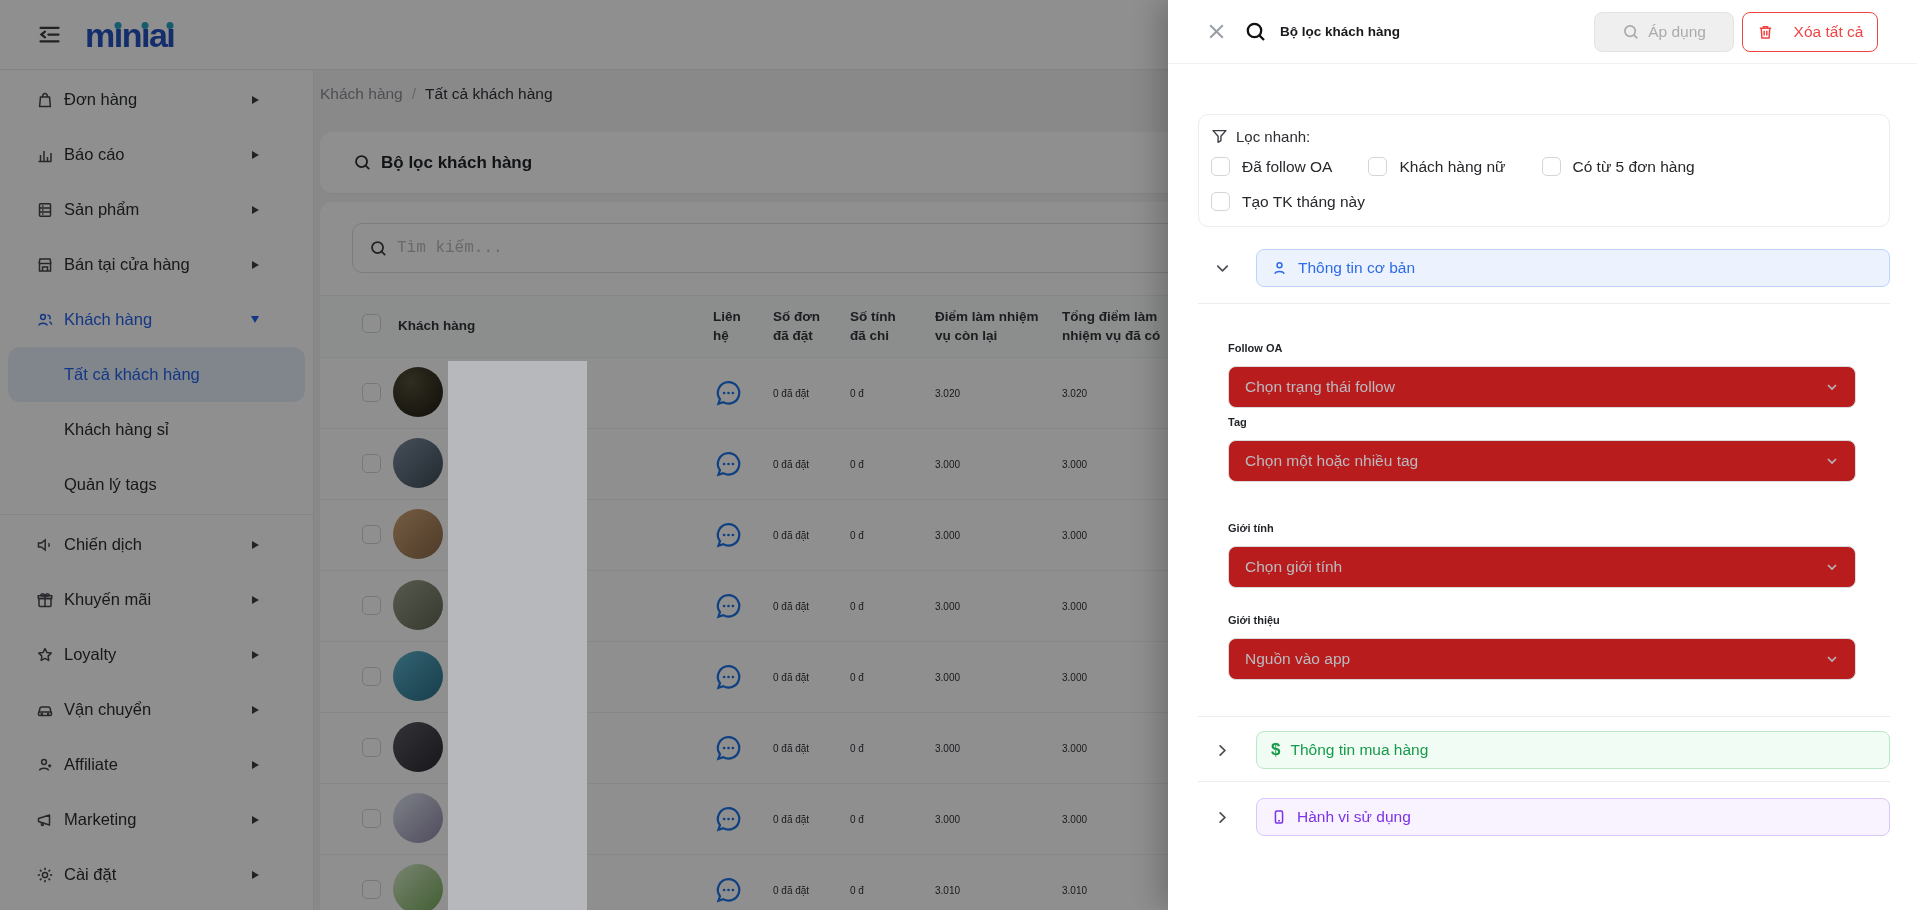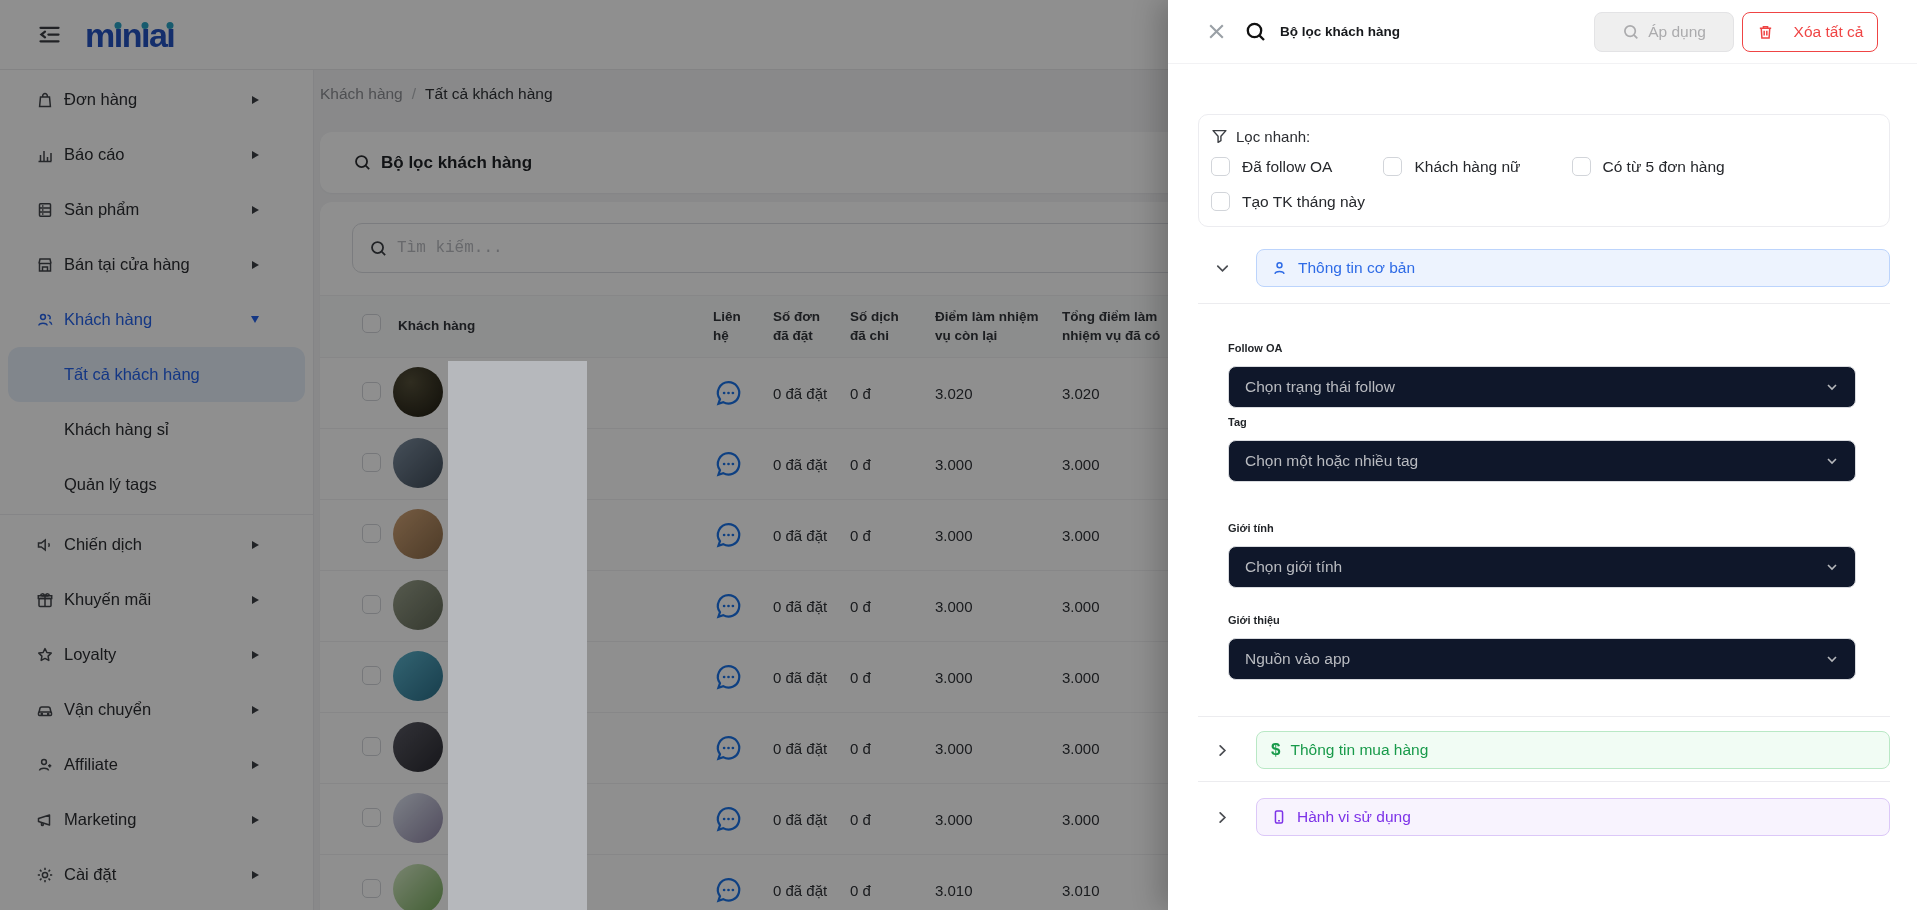--- a/index.html
+++ b/index.html
@@ -43,21 +43,21 @@
              display:flex;align-items:center;padding:0 16px;background:#fff}
   .searchbox input{border:0;outline:0;flex:1;font-size:16px;color:#333;margin-left:9px;
                    font-family:Liberation Mono, monospace;background:transparent}
   .searchbox input::placeholder{color:#b9bbc0}
   .trow{display:grid;grid-template-columns:31px 320px 60px 77px 85px 127px 1fr;
         align-items:center;padding-left:42px}
   .thead{margin-top:22px;height:62px;background:#fafbfc;border-top:1px solid #f0f1f3;
          font-size:13.5px;font-weight:700;color:#33363b;line-height:1.35}
   .thead .hl{display:inline-block}
   .w34{width:36px}.w55{width:58px}.w52{width:55px}.w110{width:112px}.w118{width:118px}
-  .trow.body{height:71px;border-top:1px solid #f1f1f3;font-size:15px;color:#2f3237}
+  .trow.body{height:71px;border-top:1px solid #f1f1f3;font-size:10px;color:#2f3237}
   .cb{width:19px;height:19px;border:1.5px solid #d2d5da;border-radius:5px;background:#fff;display:inline-block}
   .avatar{width:50px;height:50px;border-radius:50%;display:inline-block}
   .cell{white-space:nowrap}
   
   .dim{position:absolute;inset:0;background:rgba(0,0,0,.44);z-index:50}
   .redact{position:absolute;left:448px;top:361px;width:139px;bottom:0;background:#b6b8bc;z-index:60}
   
   .drawer{position:absolute;top:0;left:1168px;right:0;bottom:0;background:#fff;z-index:70;
           box-shadow:-10px 0 26px rgba(0,0,0,.20)}
   .d-head{height:64px;display:flex;align-items:center;padding:0 39px 0 38px;border-bottom:1px solid #f2f2f4}
@@ -65,35 +65,35 @@
   .d-search{display:flex;margin-right:12px}
   .d-title{font-size:13.5px;font-weight:700;color:#17191c}
   .d-actions{margin-left:auto;display:flex;gap:8px}
   .btn{height:40px;border-radius:8px;display:flex;align-items:center;justify-content:center;
        font-size:15.5px;cursor:pointer;padding:0 0;white-space:nowrap}
   .btn-apply{background:#efefef;border:1px solid #e3e3e5;color:#ababad;gap:8px;min-width:140px}
   .btn-clear{background:#fff;border:1.5px solid #ef4444;color:#ef4444;gap:20px;min-width:136px}
   .d-body{padding:0 27px 0 30px;height:calc(100% - 64px);overflow:hidden}
   .qcard{margin-top:50px;border:1px solid #ececf0;border-radius:10px;padding:13px 16px 15px 12px}
   .qtitle{display:flex;align-items:center;gap:8px;font-size:15px;color:#2b2d31}
-  .qrow{display:flex;align-items:center;margin-top:12px;gap:51px}
+  .qrow{display:flex;align-items:center;margin-top:12px;gap:36px}
   .qopt{display:flex;align-items:center;gap:12px;font-size:15.5px;color:#26282c;cursor:pointer}
   .qopt .cb{border-radius:5px}
   .sect{display:flex;align-items:center;margin-top:22px}
   .sect .chev{width:20px;display:flex;justify-content:center;margin-left:14px;cursor:pointer;flex:none}
   .pill{flex:1;height:38px;border-radius:8px;display:flex;align-items:center;gap:10px;
         padding:0 14px;margin-left:24px;font-size:15.5px;cursor:pointer}
   .pill-blue{background:#edf3fe;border:1px solid #bcd4fc;color:#2e6be6}
   .pill-green{background:#f1fcf4;border:1px solid #b9e8c5;color:#189a4a}
   .pill-purple{background:#f8f3fe;border:1px solid #dcc8f8;color:#7d33e8}
   .sect-open-wrap{border-bottom:1px solid #ececef;padding-bottom:16px}
   .fields{margin:0 34px 0 30px}
   .flabel{font-size:11px;font-weight:700;color:#1f2226}
   .select{margin-top:12px;height:42px;border:1px solid #d9dbdf;border-radius:8px;display:flex;
-          align-items:center;padding:0 16px;cursor:pointer;background:#0f172a}
+          align-items:center;padding:0 16px;cursor:pointer;background:#b91c1c}
   .select .ph{color:#b9bbc0;font-size:15.5px;flex:1}
   .hr{border-bottom:1px solid #ececef}
   .mt38{margin-top:38px}.mt8{margin-top:8px}.mt40{margin-top:40px}.mt26{margin-top:26px}.mt36{margin-top:36px}
   .sect2{margin-top:14px}.sect3{margin-top:16px}
   .pill .picon{display:flex;align-items:center}
   .dollar{font-weight:700;font-size:17px}
   svg{display:block}
 </style>
 </head>
 <body>
@@ -287,21 +287,21 @@
             </svg>
         </span>
         <input type="text" placeholder="Tìm kiếm..." style="">
       </div>
 
       <div class="trow thead">
         <span><span class="cb"></span></span>
         <span class="hl" style="padding-left:5px">Khách hàng</span>
         <span class="hl w34">Liên hệ</span>
         <span class="hl w55">Số đơn đã đặt</span>
-        <span class="hl w52">Số dịch đã chi</span>
+        <span class="hl w52">Số tính đã chi</span>
         <span class="hl w110">Điểm làm nhiệm vụ còn lại</span>
         <span class="hl w118">Tổng điểm làm nhiệm vụ đã có</span>
       </div>
 
       <div class="trow body">
         <span><span class="cb"></span></span>
         <span><span class="avatar" style="background:radial-gradient(circle at 35% 30%, #55503a, #1d1a10)"></span></span>
         <span>
             <svg width="31" height="31" viewBox="0 0 24 24" fill="none">
               <path d="M12 3.2a8.3 8.3 0 1 1-4.1 15.5L4.2 19.9l1.2-3.5A8.3 8.3 0 0 1 12 3.2z" stroke="#1a73e8" stroke-width="1.7"></path>

